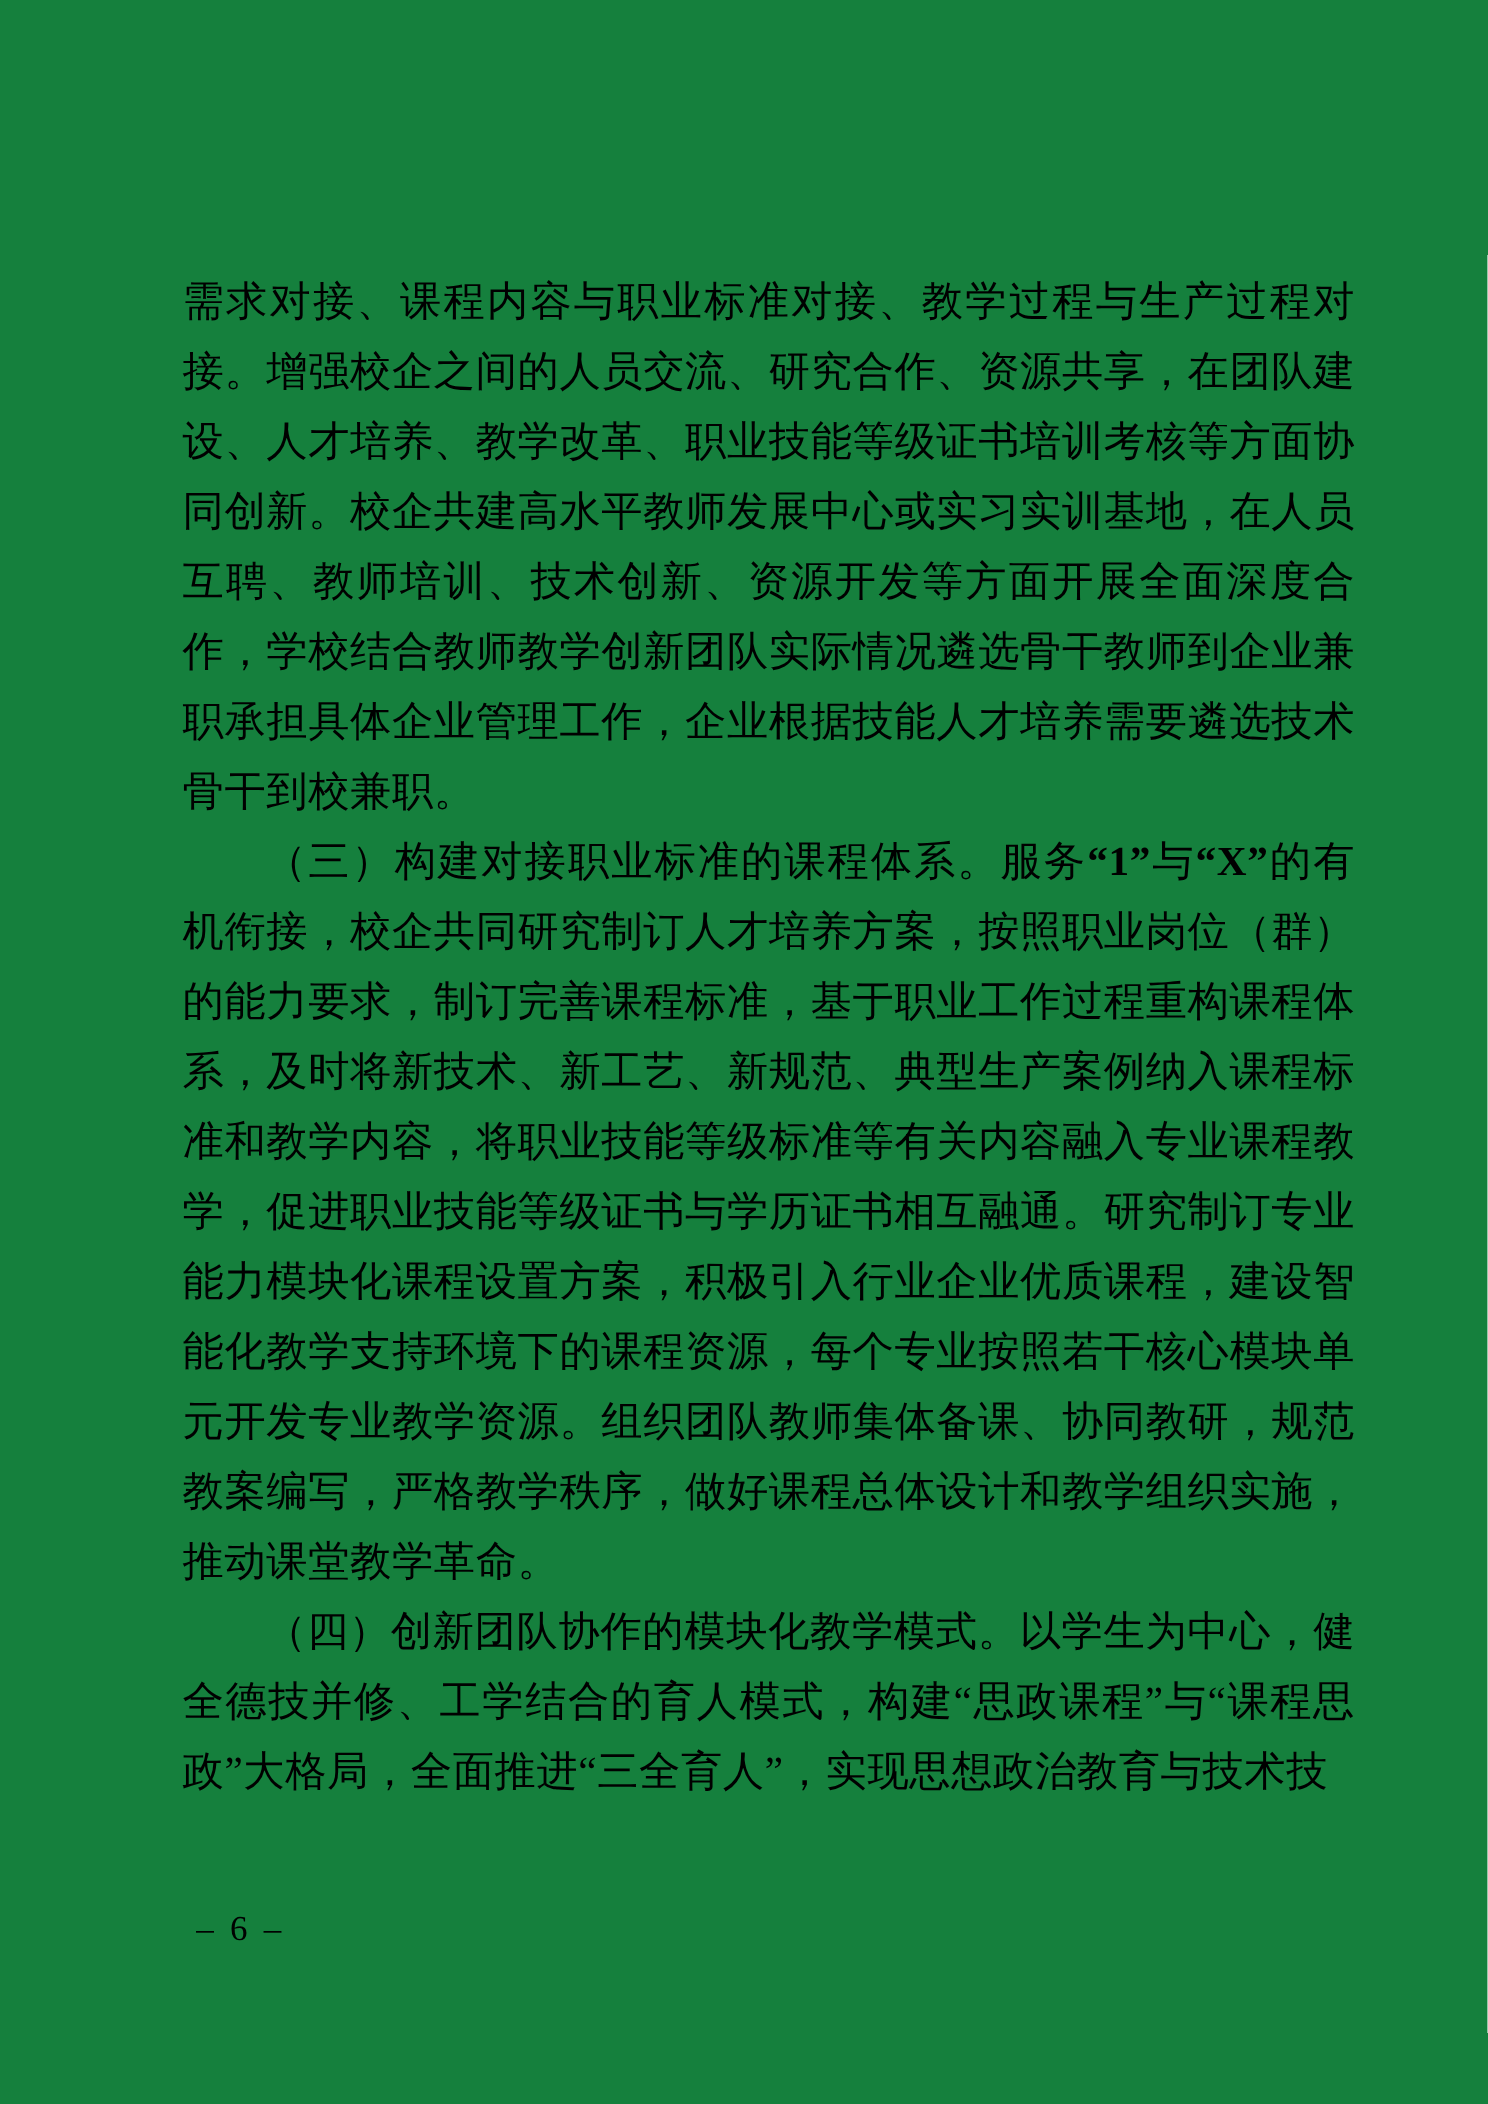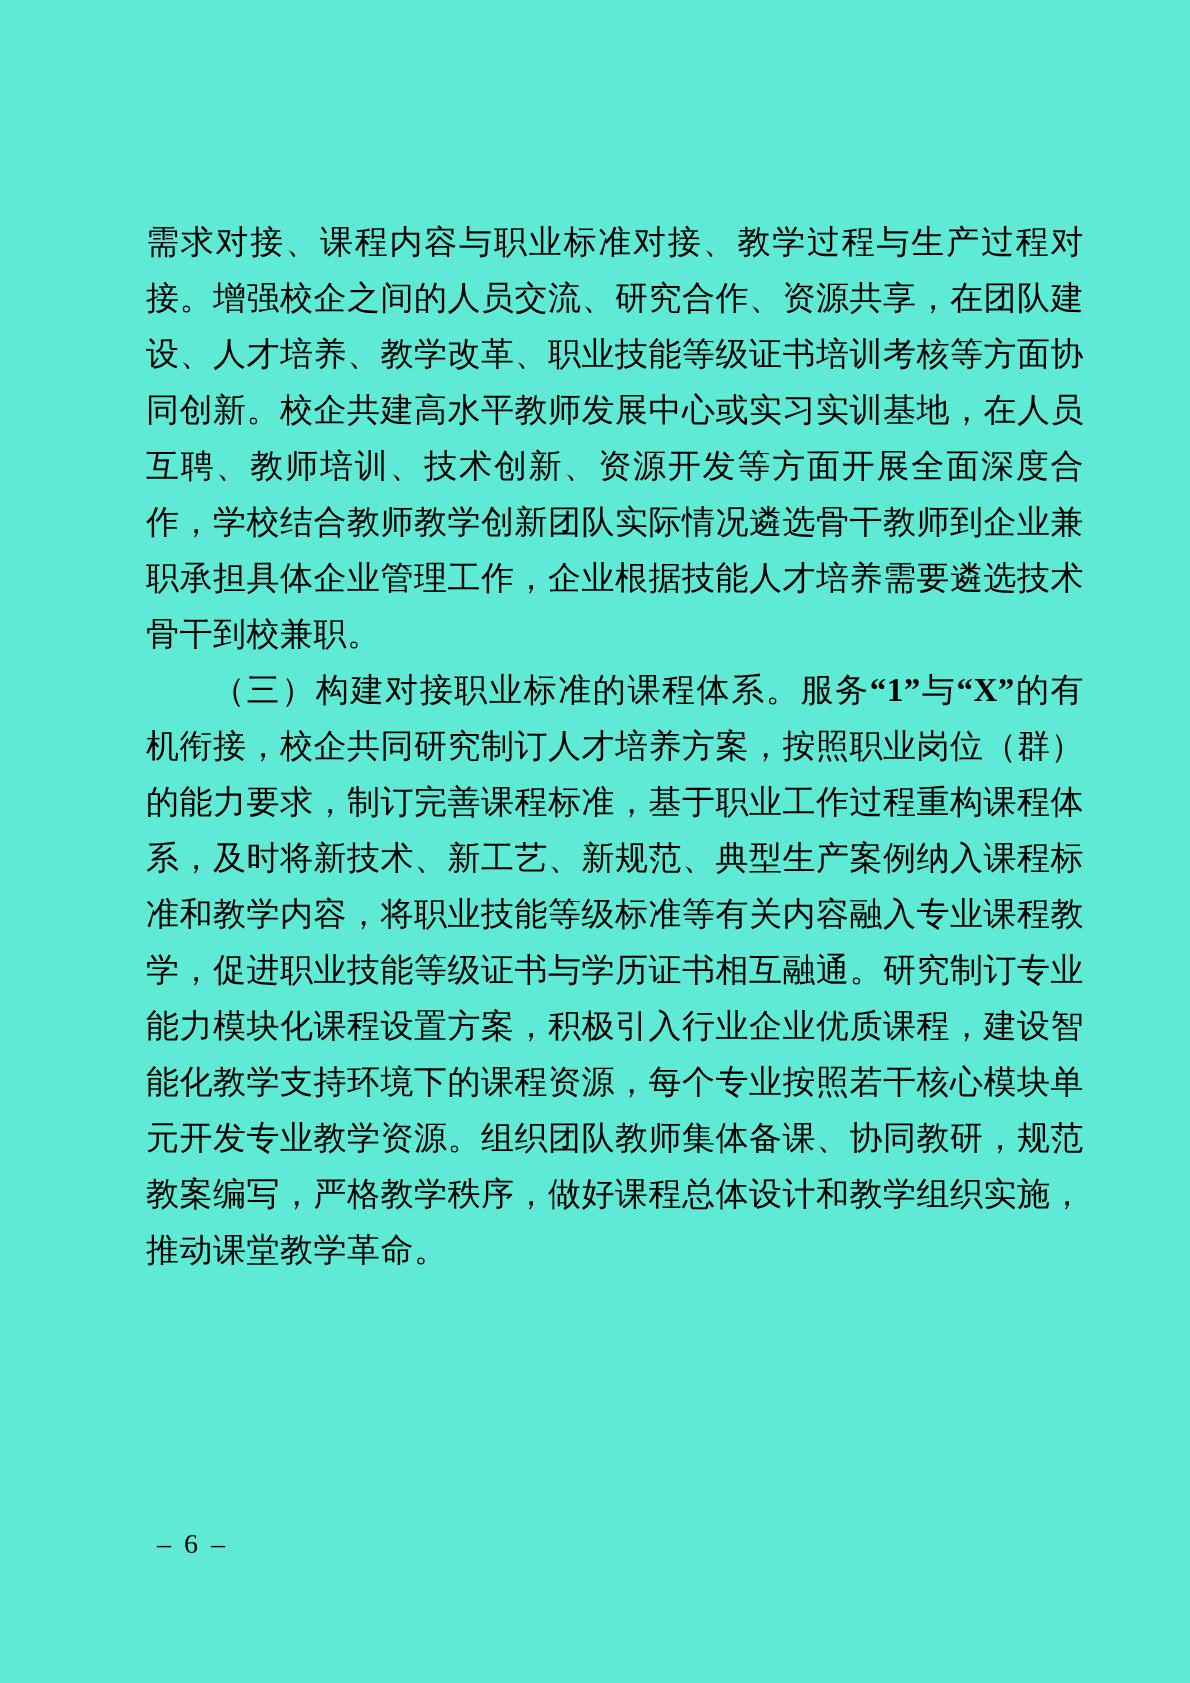--- a/index.html
+++ b/index.html
@@ -1,21 +1,21 @@
 <!DOCTYPE html>
 <html><head>
 <meta charset="utf-8">
 <style>
   * { margin: 0; padding: 0; box-sizing: border-box; }
   html, body { background: #ffffff; }
   .page {
     position: relative;
     width: 1190px;
     height: 1683px;
-    background: #5eead4;
+    background: #15803d;
     overflow: hidden;
     font-family: "Liberation Serif", "DejaVu Serif", serif;
     color: #000000;
   }
   .content {
     position: absolute;
     left: 146px;
     top: 214px;
     width: 938px;
   }
@@ -43,15 +43,16 @@
     font-family: "Liberation Serif", "DejaVu Serif", serif;
   }
 </style>
 </head>
 <body>
 
 <div class="page">
   <div class="content">
       <p><span>需求对接、课程内容与职业标准对接、教学过程与生产过程对接。增强校企之间的人员交流、研究合作、资源共享，在团队建设、人才培养、教学改革、职业技能等级证书培训考核等方面协同创新。校企共建高水平教师发展中心或实习实训基地，在人员互聘、教师培训、技术创新、资源开发等方面开展全面深度合作，学校结合教师教学创新团队实际情况遴选骨干教师到企业兼职承担具体企业管理工作，企业根据技能人才培养需要遴选技术骨干到校兼职。</span></p>
       <p class="indent"><span>（三）构建对接职业标准的课程体系。服务</span><span class="b">“1”</span><span>与</span><span class="b">“X”</span><span>的有机衔接，校企共同研究制订人才培养方案，按照职业岗位（群）的能力要求，制订完善课程标准，基于职业工作过程重构课程体系，及时将新技术、新工艺、新规范、典型生产案例纳入课程标准和教学内容，将职业技能等级标准等有关内容融入专业课程教学，促进职业技能等级证书与学历证书相互融通。研究制订专业能力模块化课程设置方案，积极引入行业企业优质课程，建设智能化教学支持环境下的课程资源，每个专业按照若干核心模块单元开发专业教学资源。组织团队教师集体备课、协同教研，规范教案编写，严格教学秩序，做好课程总体设计和教学组织实施，推动课堂教学革命。</span></p>
+      <p class="indent"><span>（四）创新团队协作的模块化教学模式。以学生为中心，健全德技并修、工学结合的育人模式，构建“思政课程”与“课程思政”大格局，全面推进“三全育人”，实现思想政治教育与技术技</span></p>
     </div>
   <div class="footer">– 6 –</div>
 </div>
 
 </body></html>

